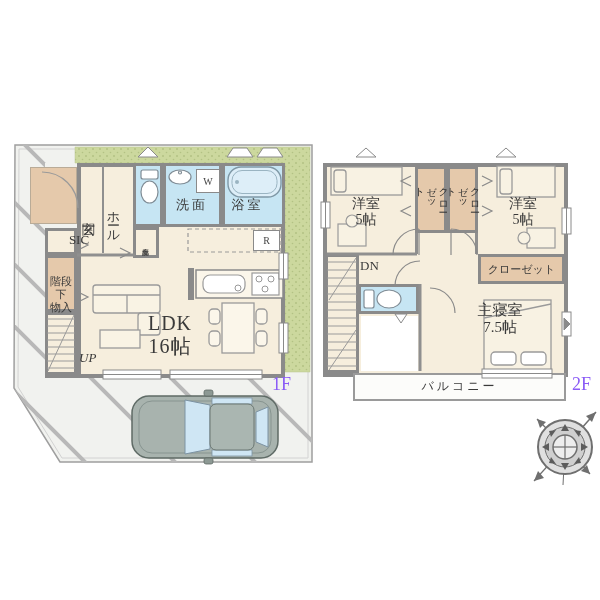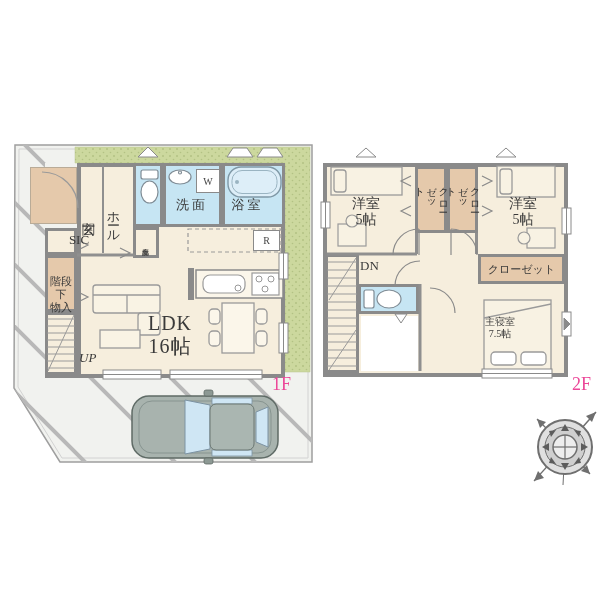--- a/index.html
+++ b/index.html
@@ -9,21 +9,21 @@
   #bg{z-index:0;} #fg{z-index:2;}
   .room{position:absolute;box-sizing:border-box;border:3px solid var(--c-wall,#8a8a8a);z-index:1;}
   .floor{background:var(--c-floor,#f6eedd);}
   .tan{background:var(--c-tan,#e5c9ab);}
   .water{background:var(--c-water,#c6e5f3);}
   .outer{border-width:4px;}
   .lbl{position:absolute;z-index:3;color:#3a3a3a;line-height:1.15;text-align:center;white-space:nowrap;}
   .vtext{writing-mode:vertical-rl;text-orientation:upright;letter-spacing:2px;white-space:normal;}
   .sm{font-size:13px;} .xs{font-size:11px;letter-spacing:0;line-height:1.2;white-space:normal;text-align:center;}
   .big{font-size:20px;letter-spacing:1px;}
-  .fl{font-size:18px;color:#ec4899;}
+  .fl{font-size:18px;color:#8b5cf6;}
   .mark{position:absolute;z-index:3;box-sizing:border-box;background:#fff;
         border:1.5px solid #8a8a8a;font-size:10px;color:#444;display:flex;align-items:center;justify-content:center;
         font-family:"Liberation Serif",serif;}
   .closetv{display:flex;align-items:center;justify-content:center;}
   .closetv span{font-size:10px;line-height:12px;height:40px;}
   #closet-h{display:flex;align-items:center;justify-content:center;}
   #balcony{position:absolute;z-index:1;box-sizing:border-box;background:#fcfcfa;
            border:2px solid #9a9a9a;display:flex;align-items:center;justify-content:center;}
 </style>
 </head>
@@ -79,20 +79,23 @@
   </div>
   <div class="room tan closetv" style="left:447px;top:166px;width:31px;height:67px;">
     <span class="vtext">クローゼット</span>
   </div>
   <div class="room tan" id="closet-h" style="left:478px;top:254px;width:87px;height:30px;font-size:11px;color:#3a3a3a;z-index:3;">
     <span>クローゼット</span>
   </div>
   <div class="room water" style="left:358px;top:284px;width:61px;height:30px;"></div>
   <div class="room floor" style="left:325px;top:254px;width:34px;height:119px;"></div>
   <div style="position:absolute;left:361px;top:316px;width:57px;height:55px;background:#fff;z-index:1;"></div>
+  <div id="balcony" style="left:353px;top:373px;width:213px;height:28px;">
+    <span class="lbl" style="position:static;font-size:12px;letter-spacing:3px;">バルコニー</span>
+  </div>
 
   <svg id="fg" width="600" height="600" viewBox="0 0 600 600">
 
     <g stroke="#8f8f8f">
       <line x1="103" y1="165" x2="103" y2="253" stroke-width="2"></line>
       <line x1="77" y1="255" x2="135" y2="255" stroke-width="3"></line>
       <rect x="188" y="268" width="6" height="32" fill="#8a8a8a" stroke="none"></rect>
     </g>
 
     <path d="M 42,172 A 36 36 0 0 1 78,208" fill="none" stroke="#9a9a9a" stroke-width="1.2"></path>
@@ -318,19 +321,19 @@
 
   <div class="lbl" style="left:336px;top:196px;width:60px;font-size:14px;">
     <span>洋室</span><br>
     <span>5帖</span>
   </div>
   <div class="lbl" style="left:493px;top:196px;width:60px;font-size:14px;">
     <span>洋室</span><br>
     <span>5帖</span>
   </div>
   <div class="lbl sm" style="left:360px;top:259px;">DN</div>
-  <div class="lbl" style="left:452px;top:316px;width:96px;font-size:10px;">
+  <div class="lbl" style="left:452px;top:302px;width:96px;font-size:15px;">
     <span>主寝室</span><br>
     <span>7.5帖</span>
   </div>
   <div class="lbl fl" style="left:572px;top:374px;text-align:right;">2F</div>
 
 </div>
 
 </body></html>

